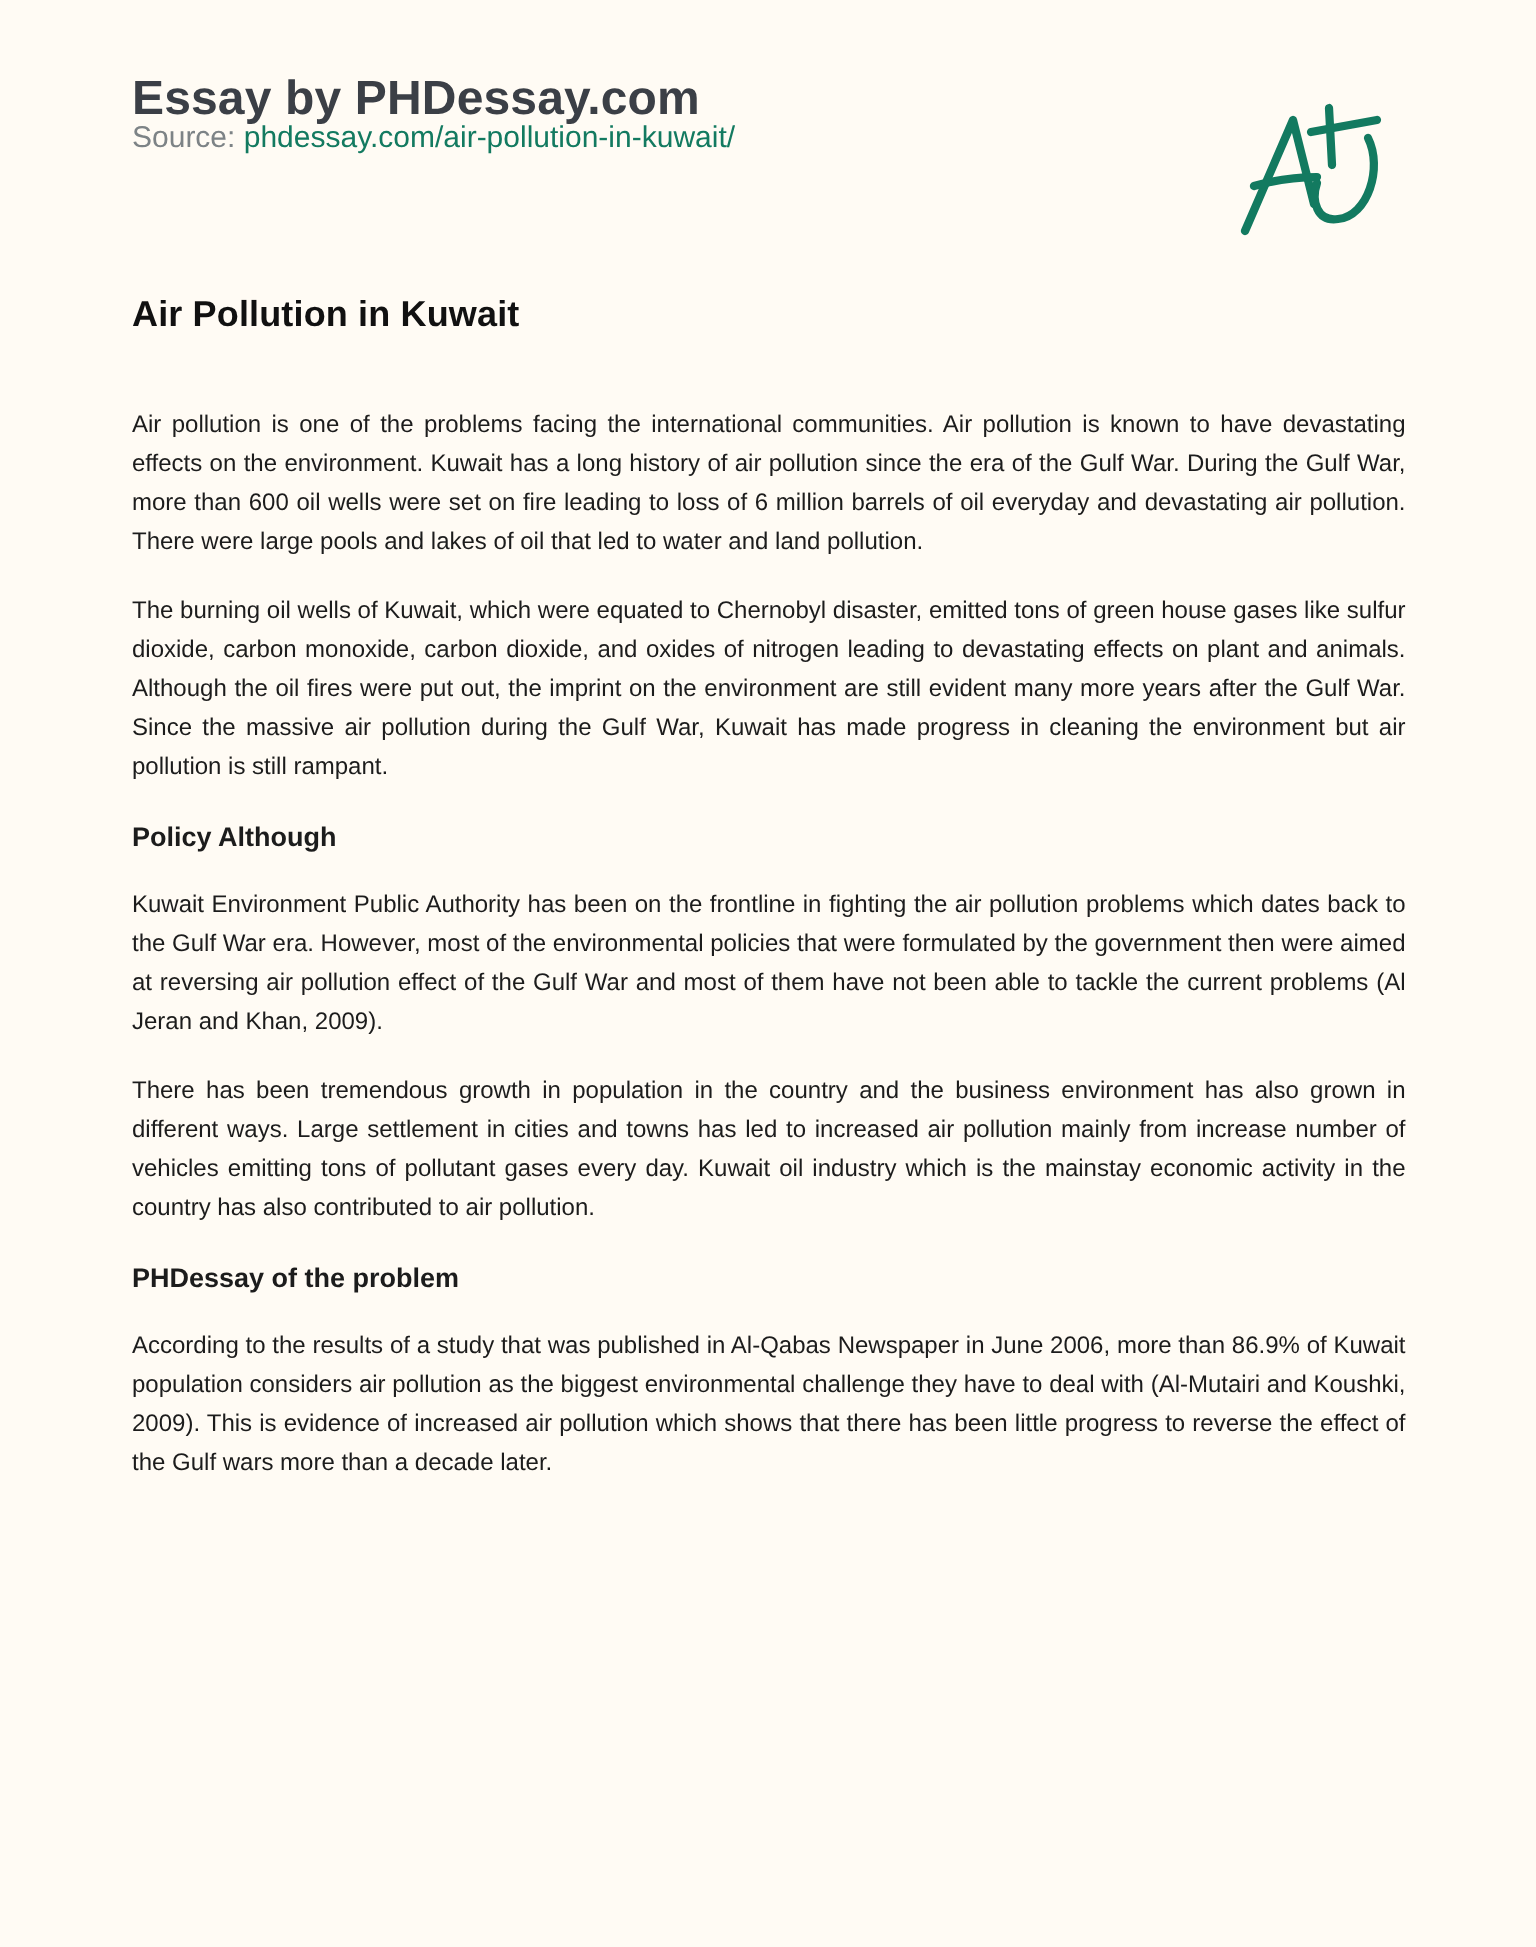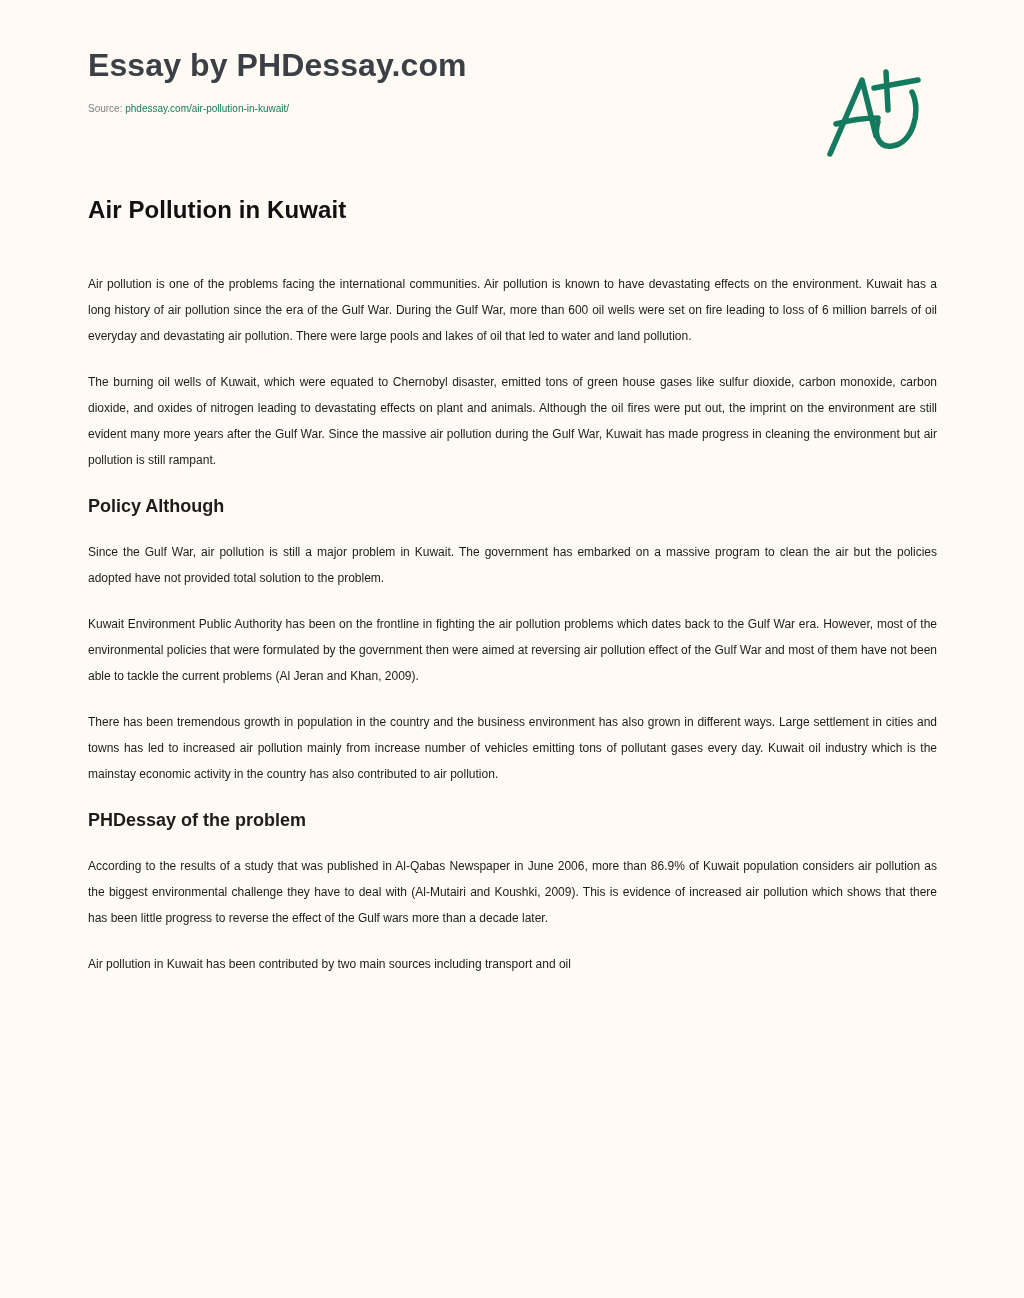--- a/index.html
+++ b/index.html
@@ -23,22 +23,21 @@
   }
   .brand {
     font-size: 32px;
     font-weight: bold;
     color: #3b3f46;
     line-height: 34px;
     margin: 0;
     letter-spacing: 0.1px;
   }
   .source {
-    margin-top: 17px;
-    font-size: 10px;
+    font-size: 20px;
     line-height: 20px;
     color: #7d8386;
   }
   .source a {
     color: #137a60;
     text-decoration: none;
   }
   .logo {
     position: absolute;
     left: 822px;
@@ -58,21 +57,21 @@
     letter-spacing: 0.1px;
   }
   .content {
     position: absolute;
     left: 88px;
     top: 271px;
     width: 849px;
   }
   .content p {
     margin: 0 0 20px 0;
-    font-size: 12px;
+    font-size: 16px;
     line-height: 26px;
     text-align: justify;
     color: #1c1c1c;
   }
   .content h3 {
     margin: 0 0 20px 0;
     font-size: 18px;
     line-height: 26px;
     font-weight: bold;
     color: #1c1c1c;
@@ -98,19 +97,17 @@
     <path d="M90 30 C100 50, 90 82, 70 84 C56 86, 52 72, 56 60"></path>
   </svg>
 </div>
 
 <h2 class="title">Air Pollution in Kuwait</h2>
 
 <main class="content">
   <p>Air pollution is one of the problems facing the international communities. Air pollution is known to have devastating effects on the environment. Kuwait has a long history of air pollution since the era of the Gulf War.  During the Gulf War, more than 600 oil wells were set on fire leading to loss of 6 million barrels of oil everyday and devastating air pollution. There were large pools and lakes of oil that led to water and land pollution.</p>
   <p>The burning oil wells of Kuwait, which were equated to Chernobyl disaster, emitted tons of green house gases like sulfur dioxide, carbon monoxide, carbon dioxide, and oxides of nitrogen leading to devastating effects on plant and animals. Although the oil fires were put out, the imprint on the environment are still evident many more years after the Gulf War. Since the massive air pollution during the Gulf War, Kuwait has made progress in cleaning the environment but air pollution is still rampant.</p>
   <h3>Policy Although</h3>
-  <p>Since the Gulf War, air pollution is still a major problem in Kuwait.  The government has embarked on a massive program to clean the air but the policies adopted have not provided total solution to the problem.</p>
   <p>Kuwait Environment Public Authority has been on the frontline in fighting the air pollution problems which dates back to the Gulf War era. However, most of the environmental policies that were formulated by the government then were aimed at reversing air pollution effect of the Gulf War and most of them have not been able to tackle the current problems (Al Jeran and Khan, 2009).</p>
   <p>There has been tremendous growth in population in the country and the business environment has also grown in different ways. Large settlement in cities and towns has led to increased air pollution mainly from increase number of vehicles emitting tons of pollutant gases every day. Kuwait oil industry which is the mainstay economic activity in the country has also contributed to air pollution.</p>
   <h3>PHDessay of the problem</h3>
   <p>According to the results of a study that was published in Al-Qabas Newspaper in June 2006, more than 86.9% of Kuwait population considers air pollution as the biggest environmental challenge they have to deal with (Al-Mutairi and Koushki, 2009). This is evidence of increased air pollution which shows that there has been little progress to reverse the effect of the Gulf wars more than a decade later.</p>
-  <p>Air pollution in Kuwait has been contributed by two main sources including transport and oil</p>
 </main>
 
 </body></html>

